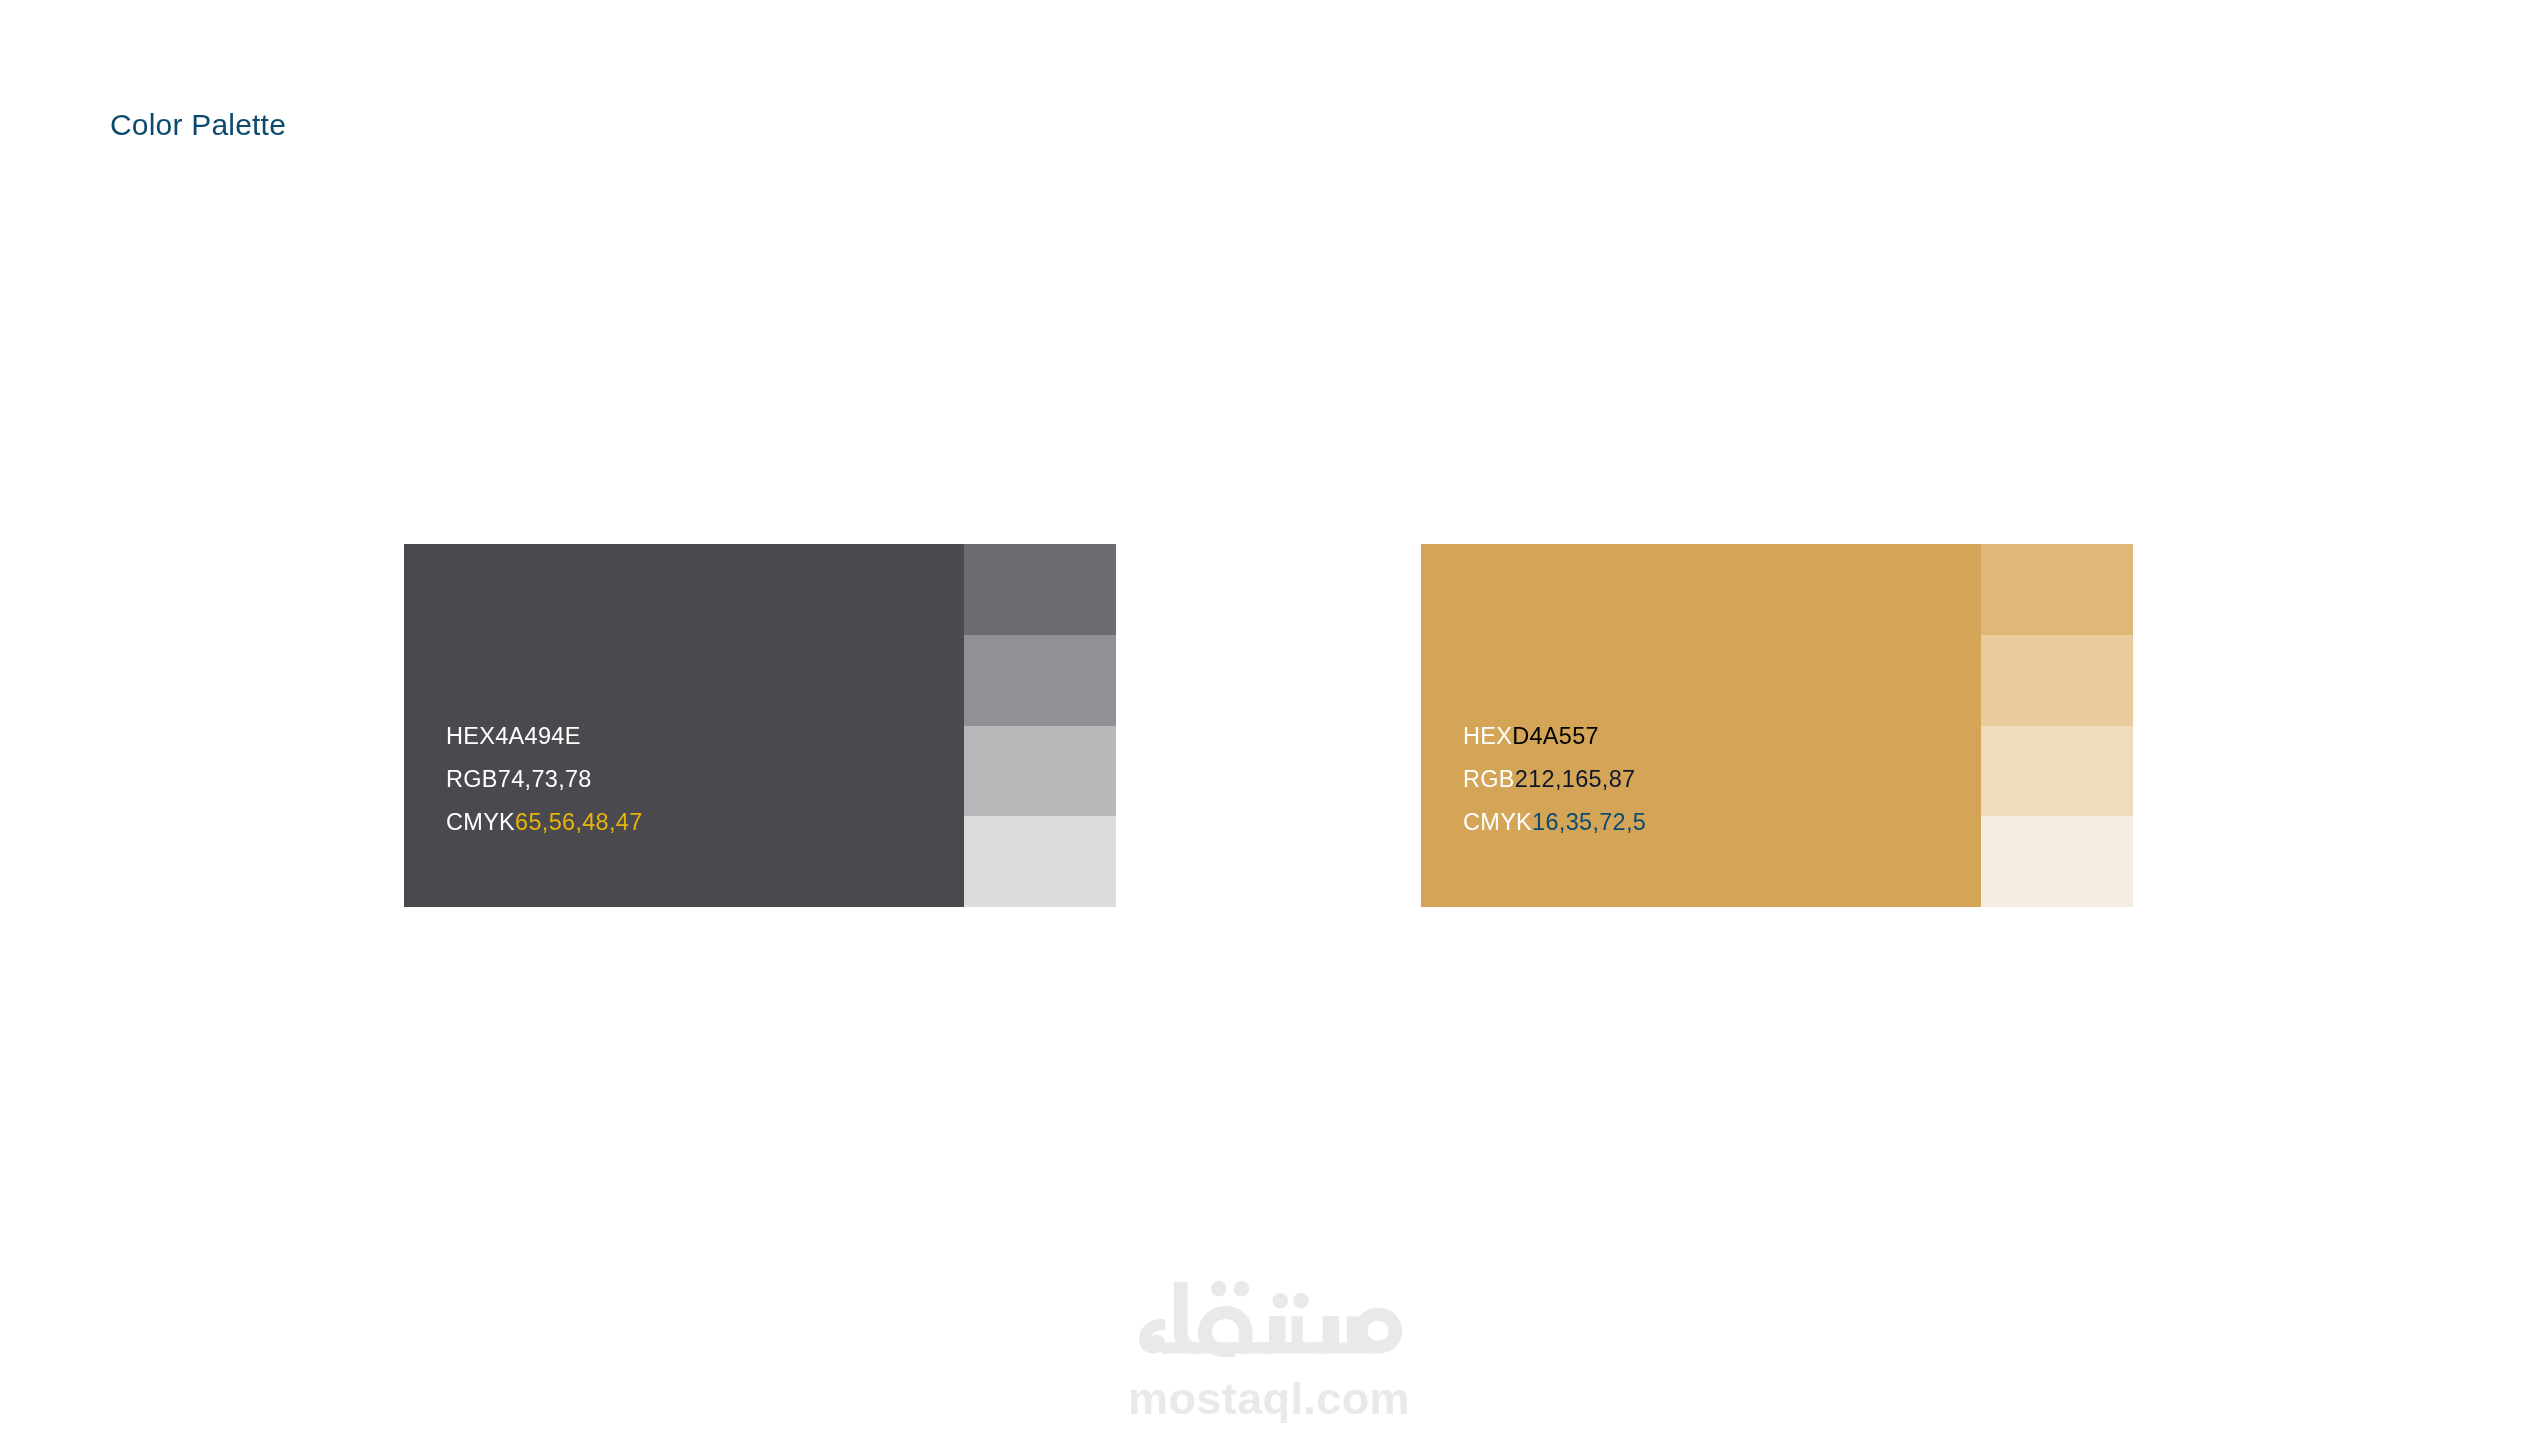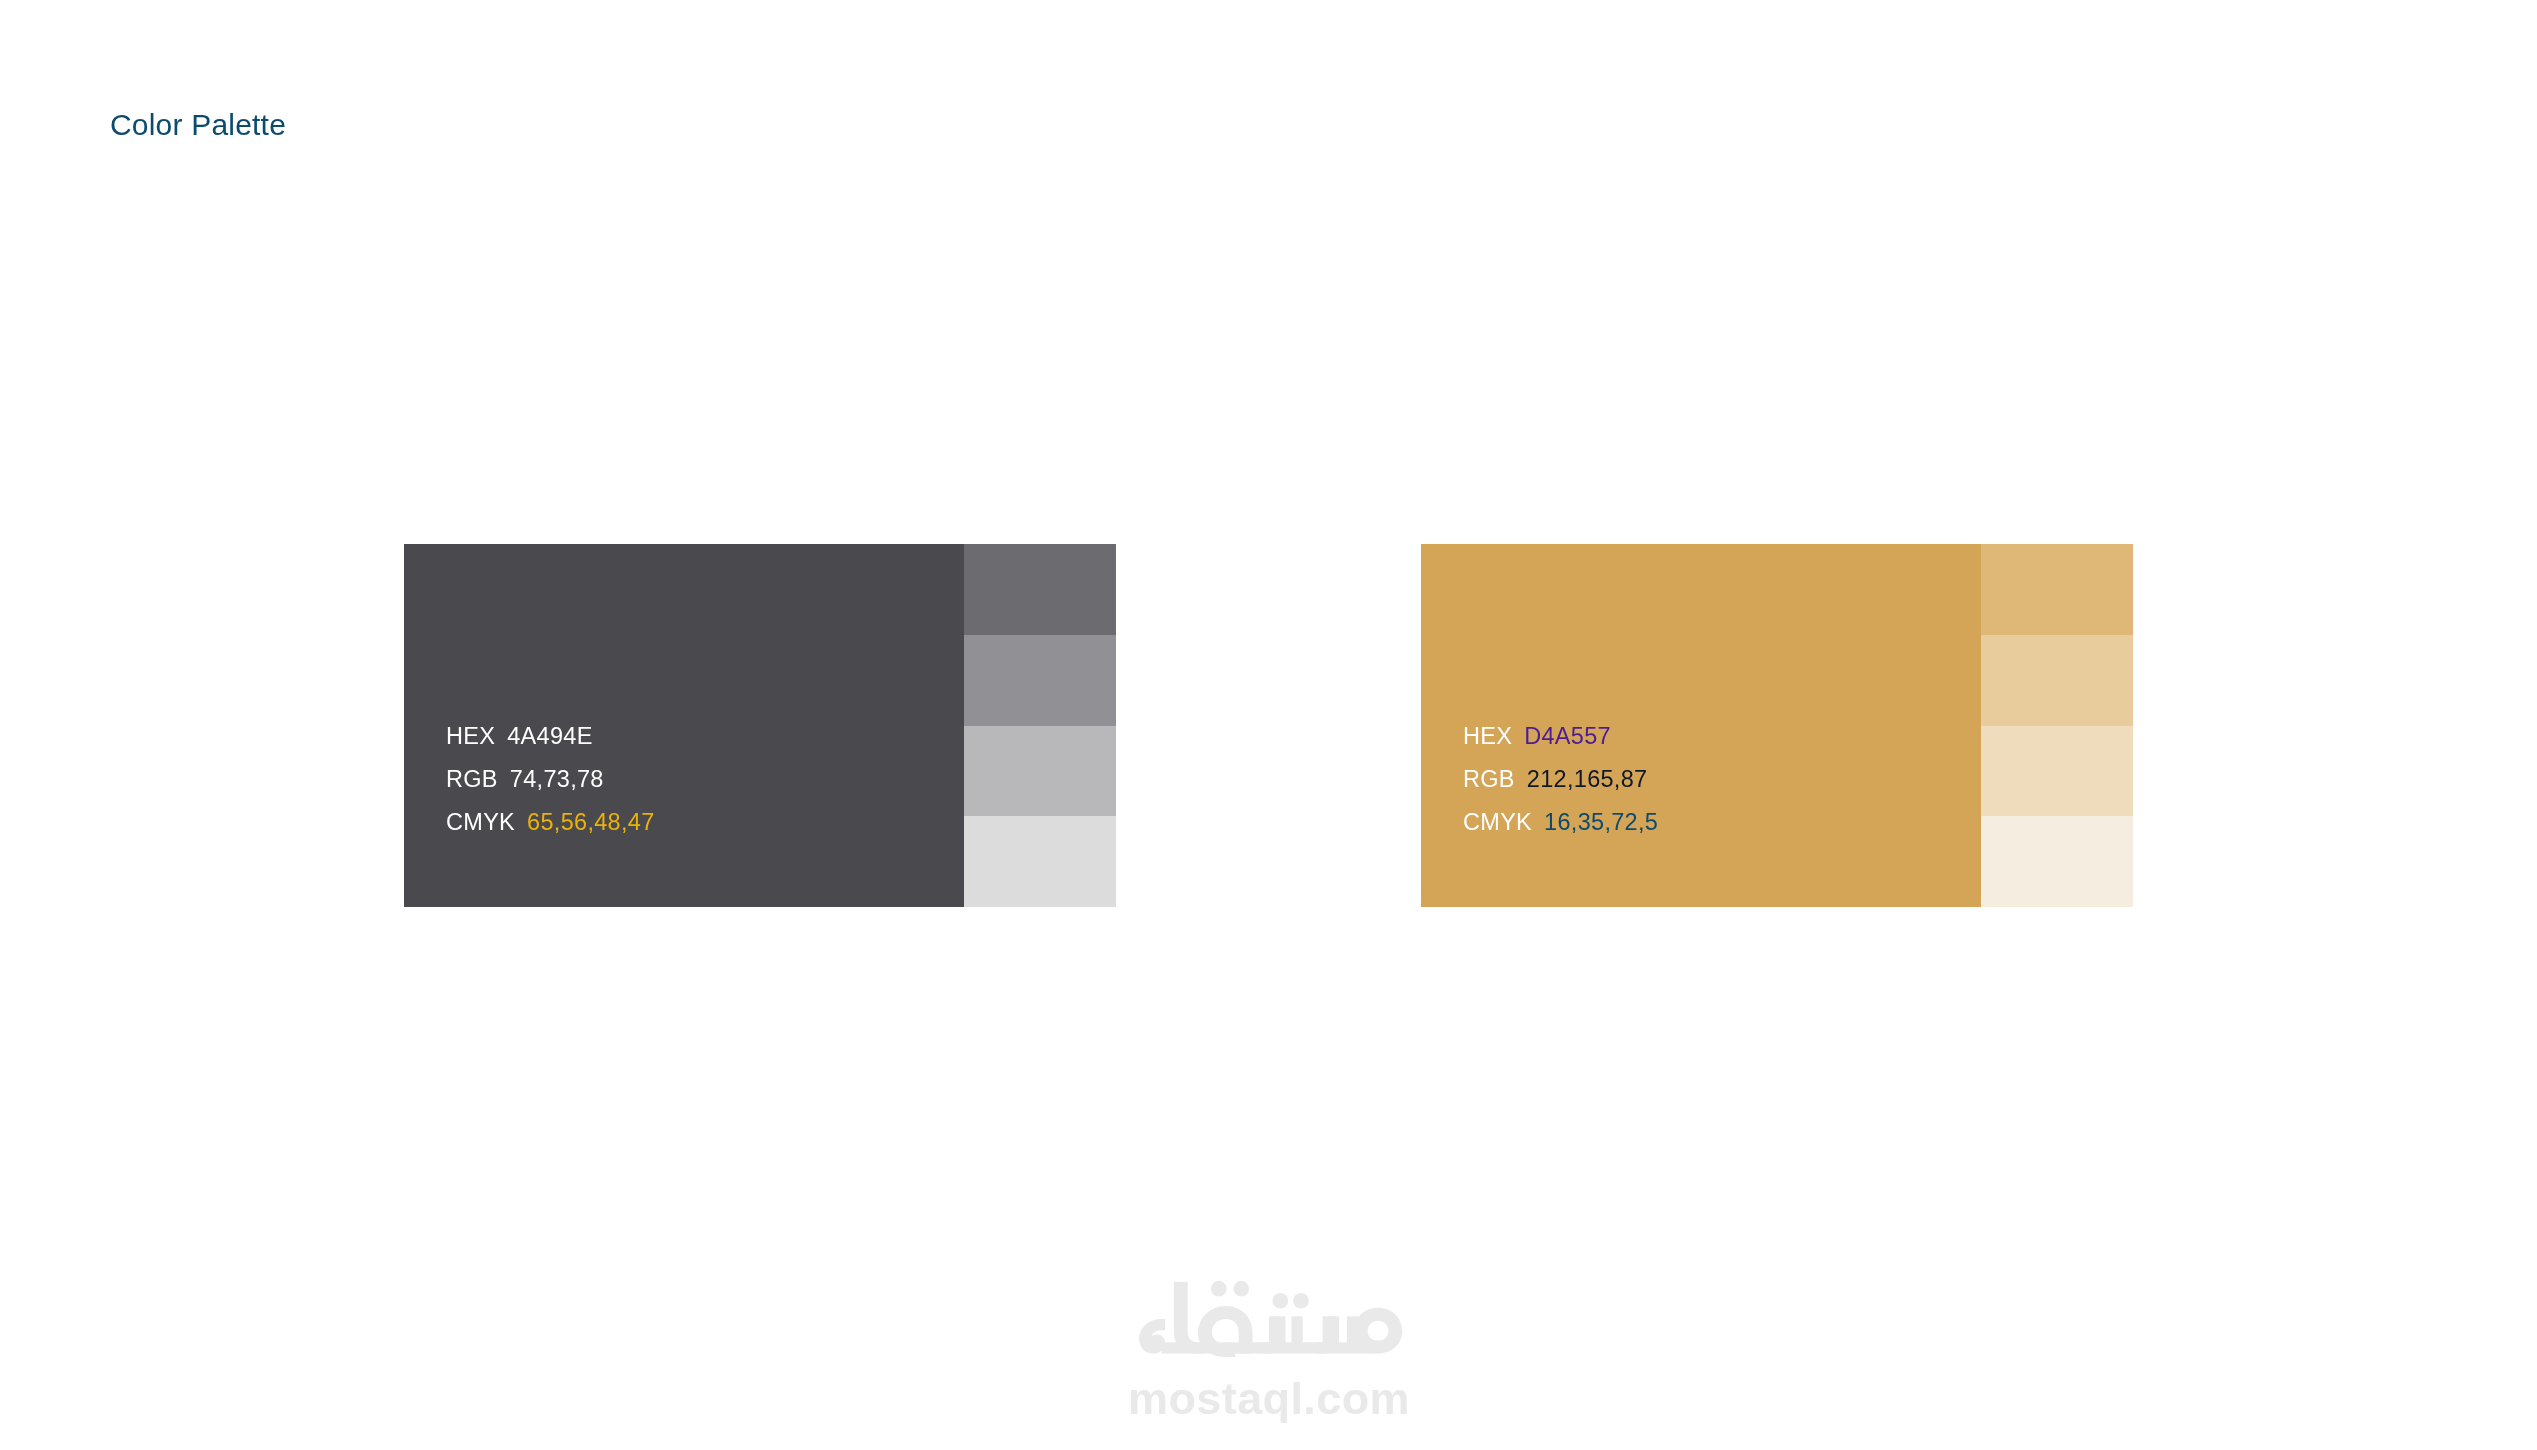--- a/index.html
+++ b/index.html
@@ -71,21 +71,20 @@
     font-size: 23.5px;
     line-height: 43px;
     color: #ffffff;
     letter-spacing: 0.3px;
   }
   .spec-value {
     font-size: 23.5px;
     line-height: 43px;
     color: #ffffff;
     letter-spacing: 0.3px;
-    margin-left: 12px;
   }
 
   .palette-tints {
     width: 174px;
     height: 100%;
     display: flex;
     flex-direction: column;
   }
   .tint-band {
     flex: 1 1 0;
@@ -149,21 +148,21 @@
       <div class="tint-band" style="background-color: rgb(184, 184, 187);"></div>
       <div class="tint-band" style="background-color: rgb(220, 220, 220);"></div>
     </div>
   </div>
 
   <div class="palette-card" id="palette-card-1">
     <div class="palette-main" style="background-color: rgb(212, 165, 87);">
       <div class="palette-specs">
         <div class="spec-row">
           <span class="spec-label" style="color: rgb(255, 255, 255);">HEX</span>
-          <span class="spec-value" style="color: #4c1d95;">D4A557</span>
+          <span class="spec-value" style="color: #000000;">D4A557</span>
         </div>
         <div class="spec-row">
           <span class="spec-label" style="color: rgb(255, 255, 255);">RGB</span>
           <span class="spec-value" style="color: #0f172a;">212,165,87</span>
         </div>
         <div class="spec-row">
           <span class="spec-label" style="color: rgb(255, 255, 255);">CMYK</span>
           <span class="spec-value" style="color: #0c4a6e; text-align: right;">16,35,72,5</span>
         </div>
       </div>

